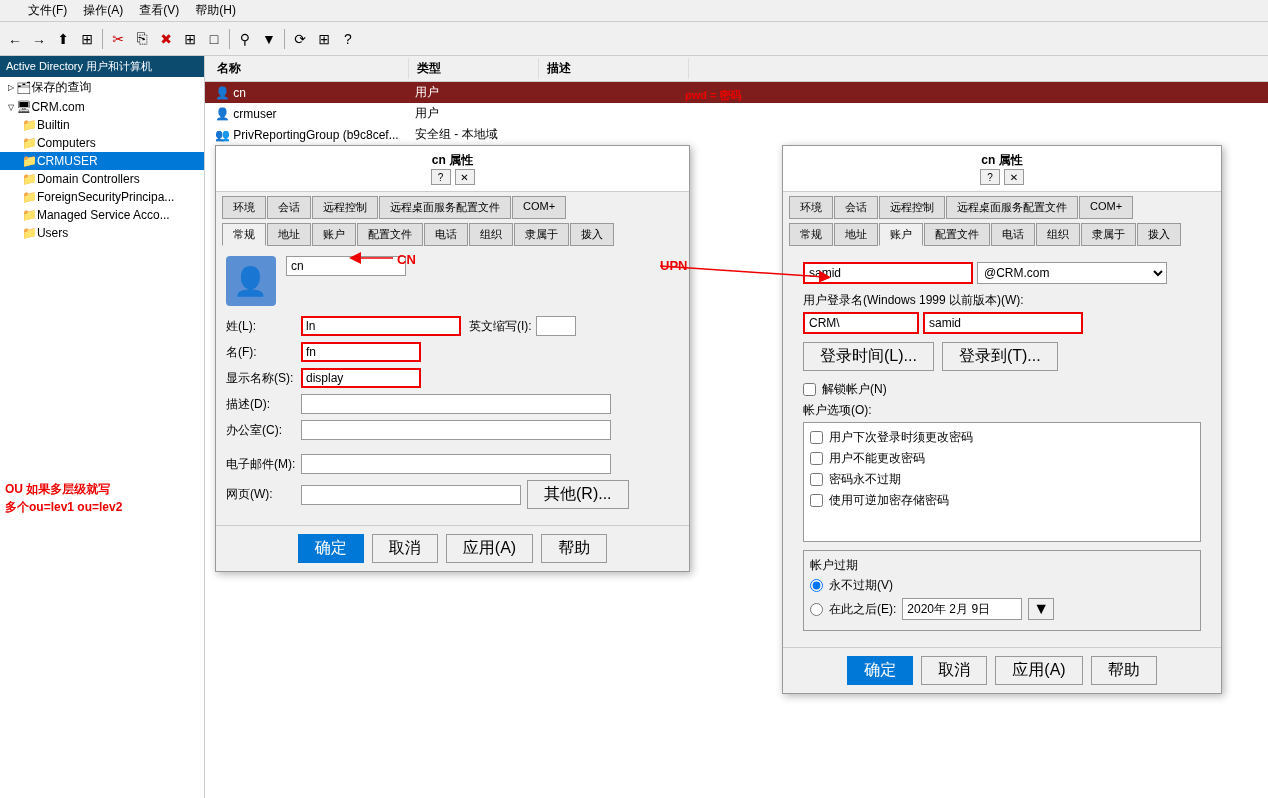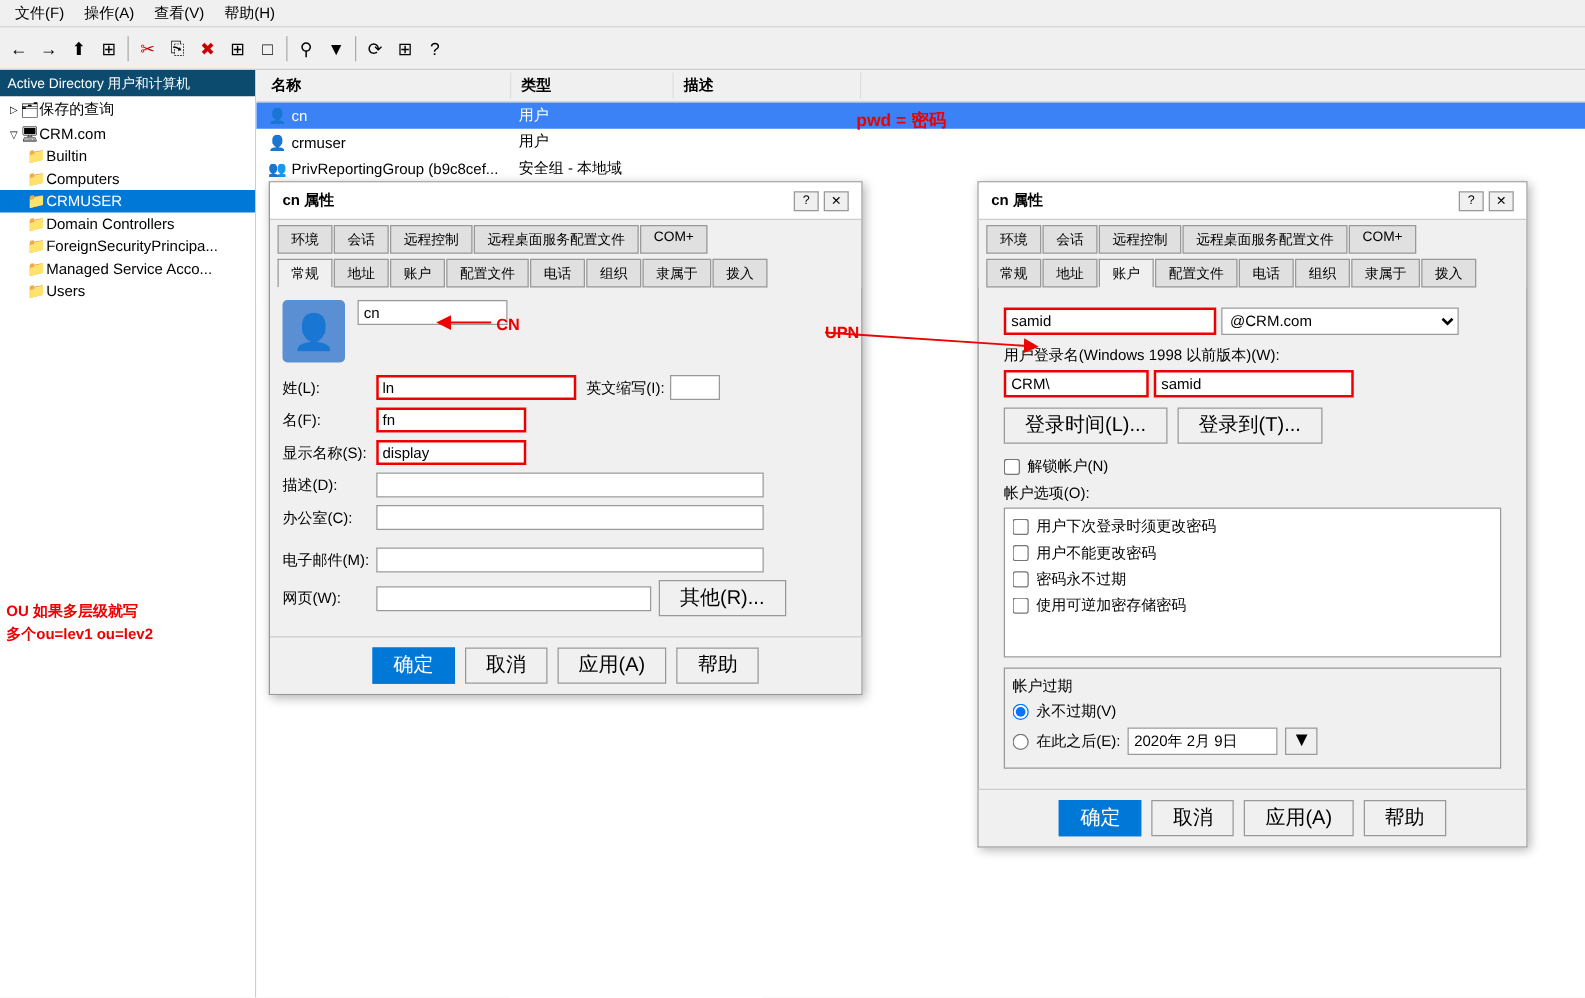--- a/index.html
+++ b/index.html
@@ -1,19 +1,19 @@
 <!DOCTYPE html>
 <html><head>
   <meta charset="utf-8">
   <style>
     * { box-sizing: border-box; margin: 0; padding: 0; font-family: 'Microsoft YaHei', SimSun, Arial, sans-serif; font-size: 12px; }
     body { background: #f0f0f0; width: 1268px; height: 798px; overflow: hidden; position: relative; }
 
     
-    .menubar { background: #f0f0f0; height: 22px; display: flex; padding: 0 4px; border-bottom: 1px solid #ccc; }
+    .menubar { background: #f0f0f0; height: 22px; display: flex; padding: 0 20px; border-bottom: 1px solid #ccc; }
     .menubar-item { padding: 2px 8px; cursor: pointer; }
 
     
     .toolbar { background: #f0f0f0; height: 34px; display: flex; align-items: center; padding: 2px 4px; border-bottom: 1px solid #ccc; gap: 2px; }
     .tb-btn { width: 22px; height: 22px; background: #f0f0f0; border: 1px solid transparent; display: flex; align-items: center; justify-content: center; cursor: pointer; font-size: 14px; }
     .tb-separator { width: 1px; height: 20px; background: #aaa; margin: 0 2px; }
 
     
     .main-area { display: flex; height: calc(798px - 56px); }
 
@@ -23,29 +23,29 @@
     .tree-item { display: flex; align-items: center; padding: 2px 0; cursor: pointer; white-space: nowrap; }
     .tree-item.selected { background: #0078d7; color: #fff; }
     .triangle { display: inline-block; font-size: 8px; margin-right: 2px; }
 
     
     .right-panel { flex: 1; background: #fff; overflow: hidden; position: relative; }
     .content-header { display: flex; background: #f0f0f0; border-bottom: 1px solid #ccc; padding: 2px 4px; }
     .col-header { padding: 2px 8px; font-weight: bold; border-right: 1px solid #ddd; }
     .content-rows { background: #fff; }
     .content-row { display: flex; padding: 1px 4px; align-items: center; cursor: pointer; }
-    .content-row.selected { background: #3b82f6; color: #fff; }
+    .content-row.selected { background: #7f1d1d; color: #fff; }
     .cell { padding: 1px 6px; overflow: hidden; }
 
     
-    .annotation { position: absolute; color: #e00; font-size: 14px; font-weight: bold; z-index: 10; }
+    .annotation { position: absolute; color: #e00; font-size: 11px; font-weight: bold; z-index: 10; }
 
     
     .dialog { position: absolute; background: #f0f0f0; border: 1px solid #999; box-shadow: 2px 2px 8px rgba(0,0,0,0.3); z-index: 100; }
-    .dialog-title { background: #fff; display: flex; justify-content: space-between; align-items: center; padding: 6px 10px; border-bottom: 1px solid #ccc; font-size: 12px; }
+    .dialog-title { background: #fff; display: flex; justify-content: space-between; align-items: center; padding: 6px 10px; border-bottom: 1px solid #ccc; font-size: 12px; flex-direction: column; }
     .dialog-title-text { font-weight: bold; }
     .dialog-controls { display: flex; gap: 4px; }
     .dialog-ctrl-btn { width: 20px; height: 16px; background: #f0f0f0; border: 1px solid #999; display: flex; align-items: center; justify-content: center; cursor: pointer; font-size: 10px; }
 
     
     .tabs { display: flex; flex-wrap: wrap; padding: 4px 6px 0; gap: 1px; background: #f0f0f0; }
     .tab { padding: 3px 10px; border: 1px solid #999; background: #e0e0e0; cursor: pointer; font-size: 11px; }
     .tab.active { background: #f0f0f0; border-bottom: 1px solid #f0f0f0; z-index: 1; }
 
     
@@ -326,21 +326,21 @@
   <div class="dialog-body" style="padding:8px 12px;">
 
     <div class="account-section">
       <div class="account-row">
         <input class="account-input" value="samid" style="width: 170px;">
         <select class="account-select" style="width:190px;">
           <option>@CRM.com</option>
         </select>
       </div>
 
-      <div class="account-label">用户登录名(Windows 1998 以前版本)(W):</div>
+      <div class="account-label">用户登录名(Windows 1999 以前版本)(W):</div>
       <div class="account-row">
         <input class="account-input-plain" value="CRM\" style="width: 116px; border: 2px solid rgb(238, 0, 0);">
         <input class="account-input-plain" value="samid" style="width: 160px; border: 2px solid rgb(238, 0, 0);">
       </div>
 
       <div style="display:flex; gap:8px; margin-bottom:10px;">
         <button class="btn">登录时间(L)...</button>
         <button class="btn">登录到(T)...</button>
       </div>
 

